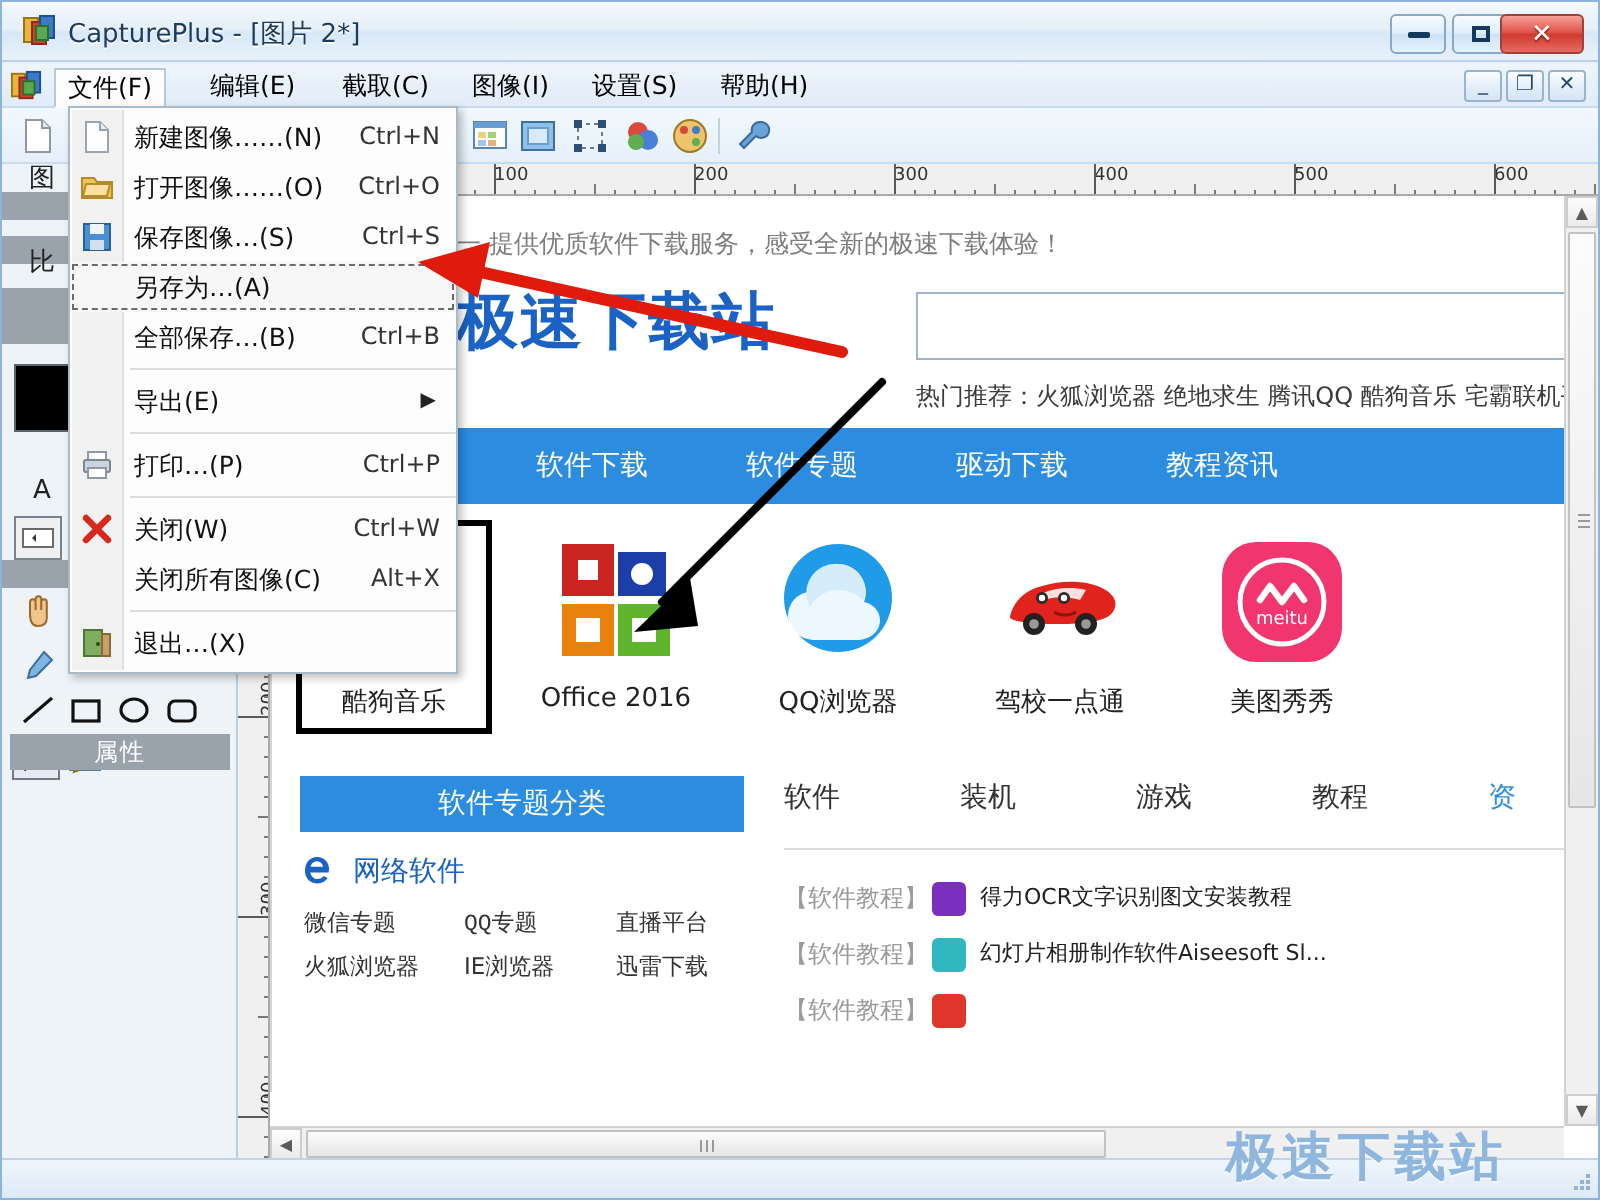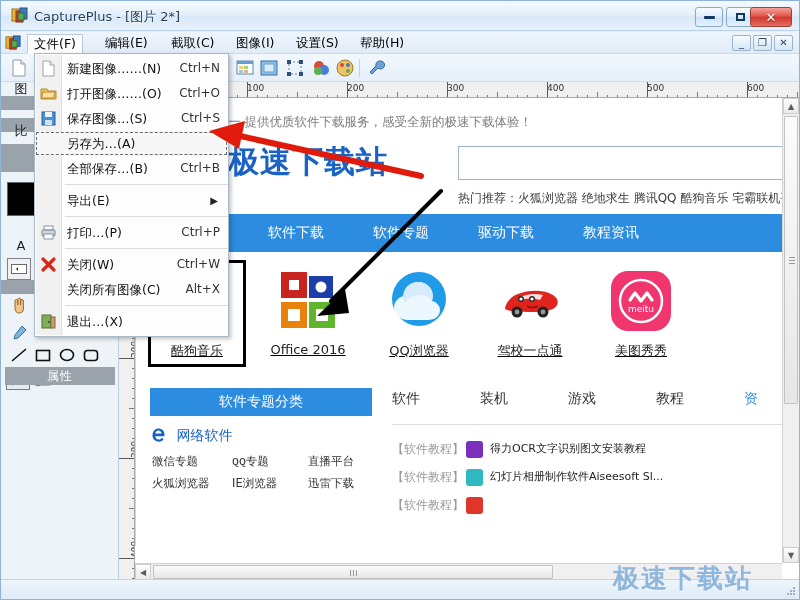--- a/index.html
+++ b/index.html
@@ -201,21 +201,21 @@
   #nav-home-block{
     position:absolute; left:0; top:0; width:30px; height:38px;
     background:#1476cd;
   }
 
   
   #apps{
     position:absolute; left:0; top:162px; width:660px; height:110px;
   }
   .app{
-    position:absolute; top:0; width:100px; text-align:center;text-decoration:underline;
+    position:absolute; top:0; width:100px; text-align:center;
   }
   .app .ic{ width:66px; height:66px; margin:8px auto 0; position:relative;}
   .app .nm{ margin-top:8px; font-size:13px; color:#222; white-space:nowrap;}
   #app-sel-frame{
     position:absolute; left:12px; top:0px; width:98px; height:107px;
     border:3px solid #000; background:transparent;
   }
 
   
   #topic-head{

